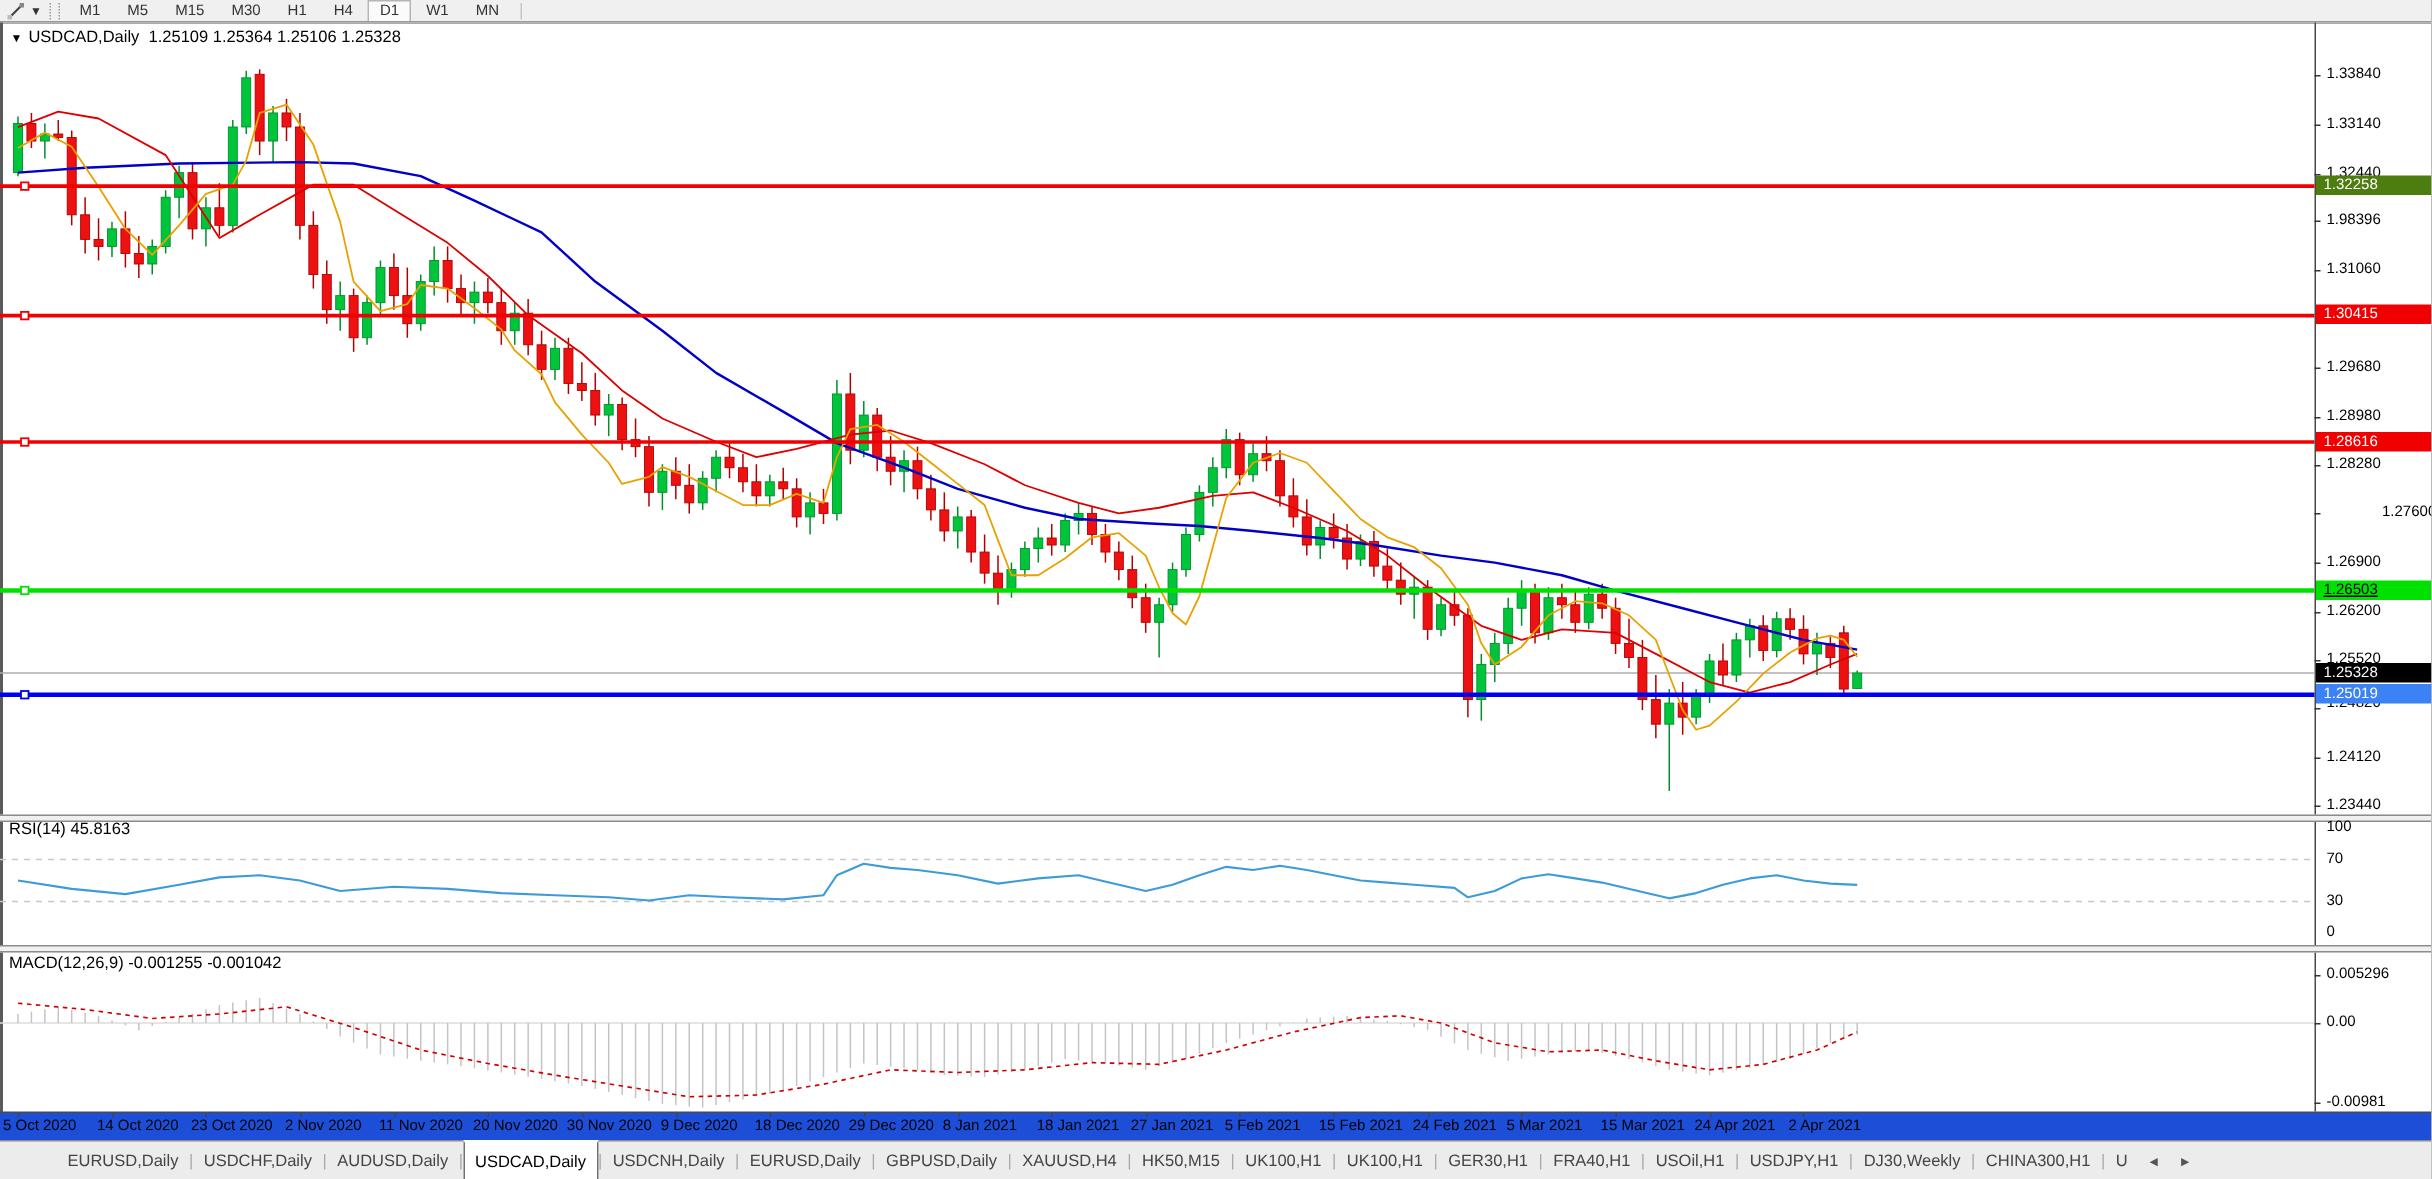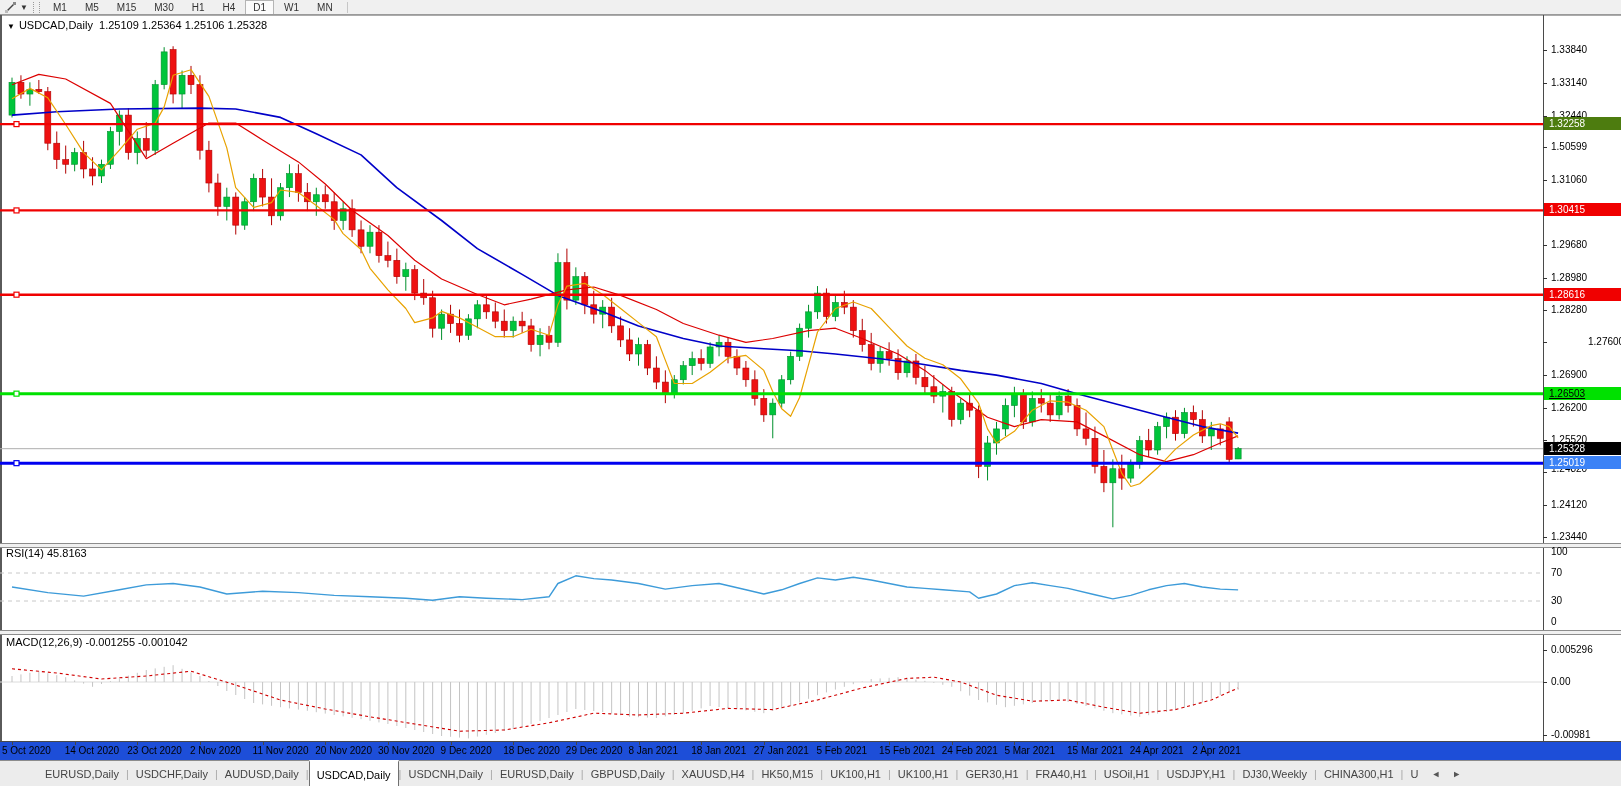--- a/index.html
+++ b/index.html
@@ -535,21 +535,21 @@
   </div>
 
   <div id="price-axis">
       <div class="axis-tick-mark" style="top: 50px;"></div>
       <div class="axis-tick-label" style="top: 50px;">1.33840</div>
       <div class="axis-tick-mark" style="top: 82.7869px;"></div>
       <div class="axis-tick-label" style="top: 82.7869px;">1.33140</div>
       <div class="axis-tick-mark" style="top: 115.574px;"></div>
       <div class="axis-tick-label" style="top: 115.574px;">1.32440</div>
       <div class="axis-tick-mark" style="top: 147.424px;"></div>
-      <div class="axis-tick-label" style="top: 147.424px;">1.50599</div>
+      <div class="axis-tick-label" style="top: 147.424px;">1.98396</div>
       <div class="axis-tick-mark" style="top: 180.211px;"></div>
       <div class="axis-tick-label" style="top: 180.211px;">1.31060</div>
       <div class="axis-tick-mark" style="top: 244.848px;"></div>
       <div class="axis-tick-label" style="top: 244.848px;">1.29680</div>
       <div class="axis-tick-mark" style="top: 277.635px;"></div>
       <div class="axis-tick-label" style="top: 277.635px;">1.28980</div>
       <div class="axis-tick-mark" style="top: 310.422px;"></div>
       <div class="axis-tick-label" style="top: 310.422px;">1.28280</div>
       <div class="axis-tick-mark" style="top: 342.272px;"></div>
       <div class="axis-tick-label" style="top: 342.272px; margin-left: 37px;">1.27600</div>

